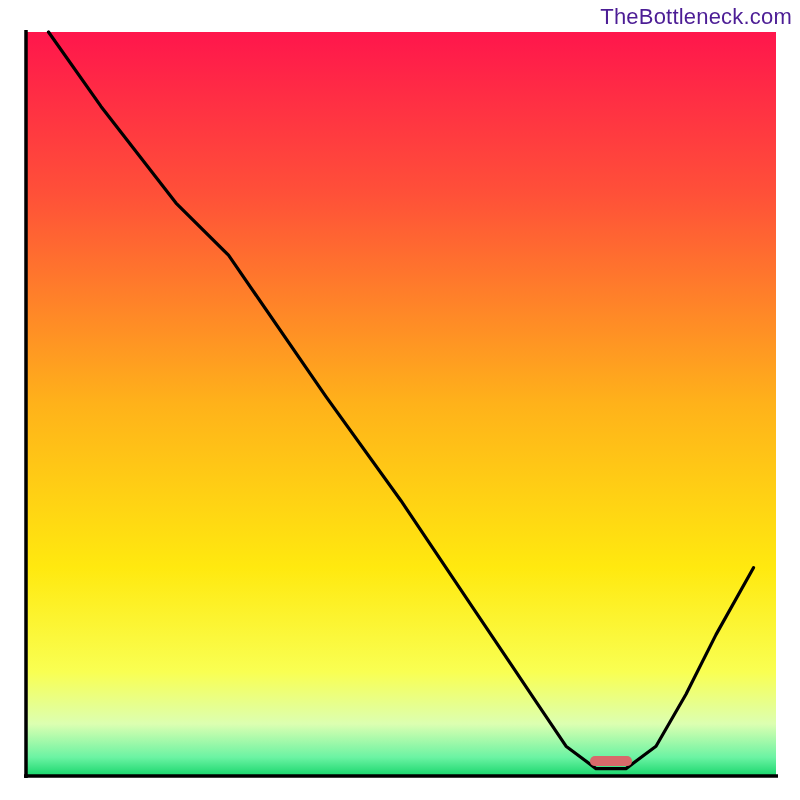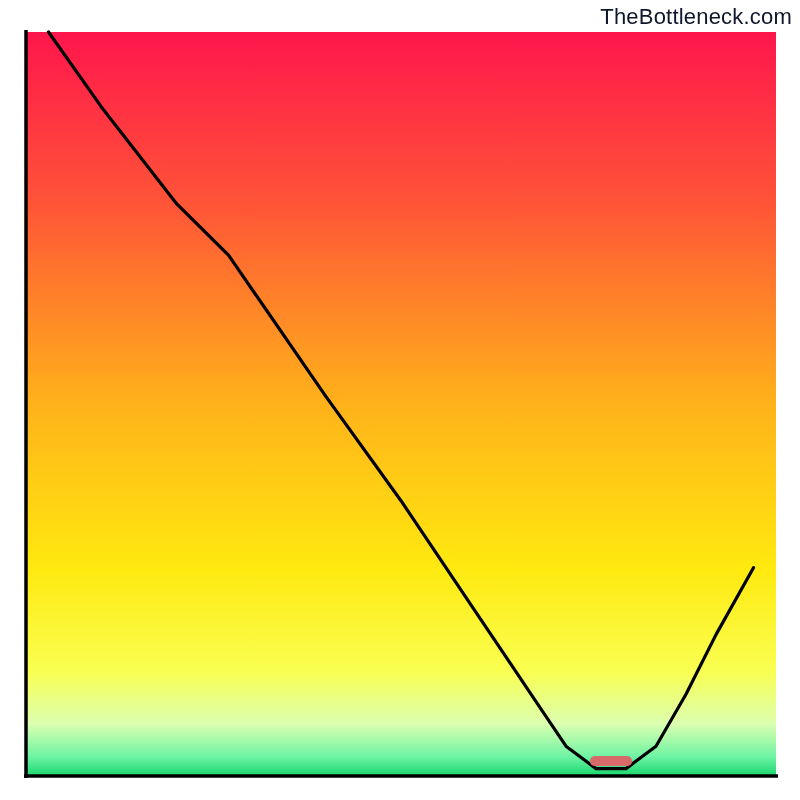--- a/index.html
+++ b/index.html
@@ -12,21 +12,21 @@
   }
   .canvas {
     position: relative;
     width: 800px;
     height: 800px;
   }
   .watermark {
     position: absolute;
     top: 4px;
     right: 8px;
-    color: #0f172a;
+    color: #4c1d95;
     font-size: 22px;
     font-weight: 500;
     letter-spacing: 0.2px;
     z-index: 10;
   }
   svg {
     position: absolute;
     top: 0;
     left: 0;
   }

